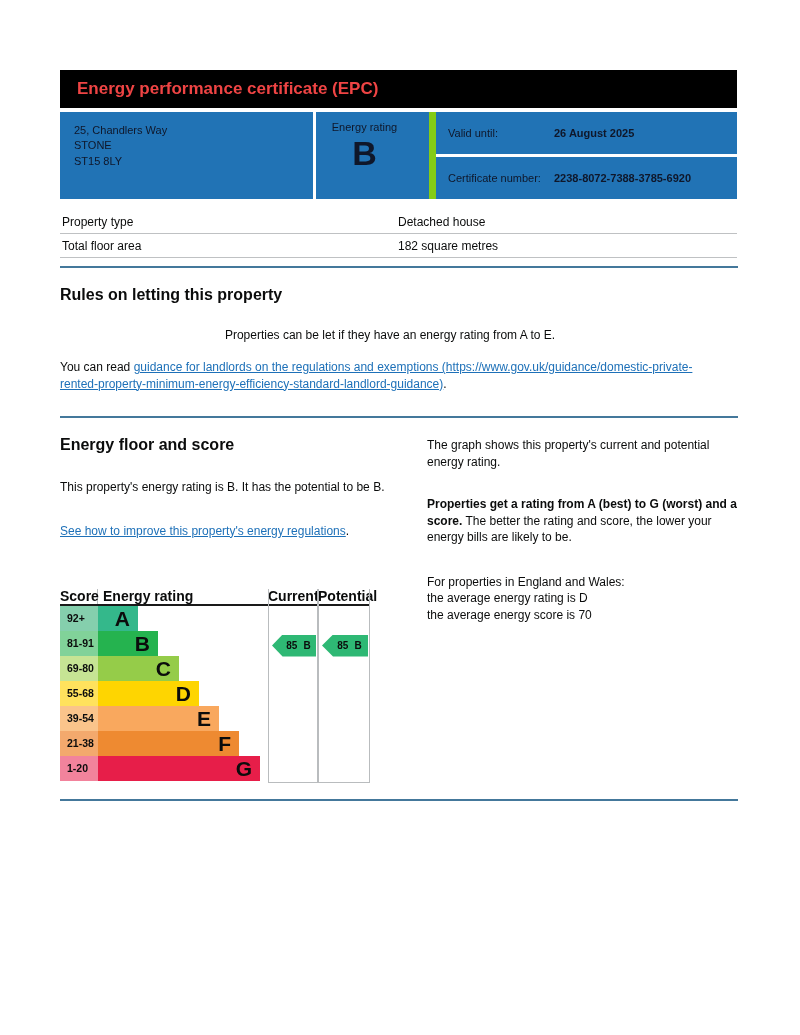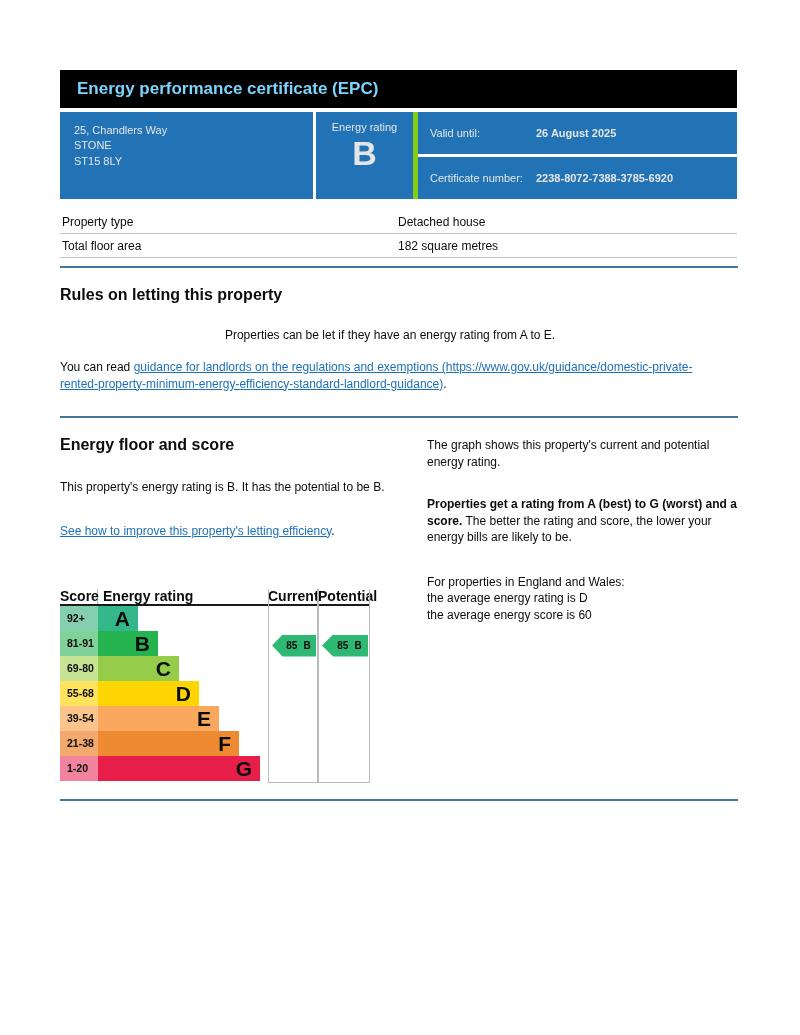--- a/index.html
+++ b/index.html
@@ -1,30 +1,30 @@
 <!DOCTYPE html>
 <html><head>
 <meta charset="utf-8">
 <style>
   * { margin:0; padding:0; box-sizing:border-box; }
   body { background:#fff; font-family:"Liberation Sans","DejaVu Sans",sans-serif; color:#0b0c0c; }
   .page { position:relative; width:800px; height:1035px; background:#fff; overflow:hidden; }
 
   
   .black-bar { position:absolute; left:60px; top:70px; width:677px; height:38px;
-    background:#000; color:#7dd3fc; font-size:17px; font-weight:bold; line-height:38px; padding-left:17px; }
+    background:#000; color:#ef4444; font-size:17px; font-weight:bold; line-height:38px; padding-left:17px; }
 
   
   .summary { position:absolute; left:60px; top:112px; width:677px; height:87px;
-    background:#2173b5; color:#e5e5e5; display:flex; }
+    background:#2173b5; color:#0f172a; display:flex; }
   .addr { width:253px; padding:11px 14px; font-size:11px; line-height:1.4; }
   .rating-panel { width:100px; border-left:3px solid #fff; text-align:center; padding-top:9px; }
   .rating-panel .lbl { font-size:11px; }
   .rating-panel .big { font-size:34px; font-weight:bold; line-height:1.1; margin-top:2px; }
-  .validity { flex:1; border-left:5px solid #84cc16; display:flex; flex-direction:column; }
+  .validity { flex:1; border-left:7px solid #84cc16; display:flex; flex-direction:column;margin-left:16px; }
   .vrow { flex:1; display:flex; align-items:center; font-size:11px; }
   .vrow + .vrow { border-top:3px solid #fff; }
   .vrow .vlbl { padding-left:12px; width:118px; }
   .vrow .vval { font-weight:bold; }
 
   
   .prop-table { position:absolute; left:60px; top:210px; width:677px; font-size:12px; }
   .prow { position:relative; height:24px; line-height:24px; border-bottom:1px solid #bfc1c3; }
   .prow .pl { position:absolute; left:2px; }
   .prow .pv { position:absolute; left:338px; }
@@ -107,30 +107,30 @@
 
   <div class="h2 rules-h">Rules on letting this property</div>
   <p class="body-txt rules-p1">Properties can be let if they have an energy rating from A to E.</p>
   <p class="body-txt rules-p2"><span>You can read </span><a class="lnk">guidance for landlords on the regulations and exemptions (https://www.gov.uk/guidance/domestic-private-rented-property-minimum-energy-efficiency-standard-landlord-guidance)</a><span>.</span></p>
 
   <div class="blue-hr" style="top:416px"></div>
 
   <div class="left-col">
     <div class="h2">Energy floor and score</div>
     <p class="body-txt intro">This property's energy rating is B. It has the potential to be B.</p>
-    <p class="body-txt improve"><a class="lnk">See how to improve this property's letting efficiency</a><span>.</span></p>
+    <p class="body-txt improve"><a class="lnk">See how to improve this property's energy regulations</a><span>.</span></p>
   </div>
 
   <div class="right-col body-txt">
     <p>The graph shows this property's current and potential energy rating.</p>
     <p class="p2"><strong>Properties get a rating from A (best) to G (worst) and a score.</strong><span> The better the rating and score, the lower your energy bills are likely to be.</span></p>
     <p class="p3">For properties in England and Wales:</p>
     <p class="p4">
       <span>the average energy rating is D</span><br>
-      <span>the average energy score is 60</span>
+      <span>the average energy score is 70</span>
     </p>
   </div>
 
   <div class="chart">
     <div class="c-head">
       <span class="hs">Score</span>
       <span class="hr">Energy rating</span>
       <span class="hc">Current</span>
       <span class="hp">Potential</span>
     </div>

